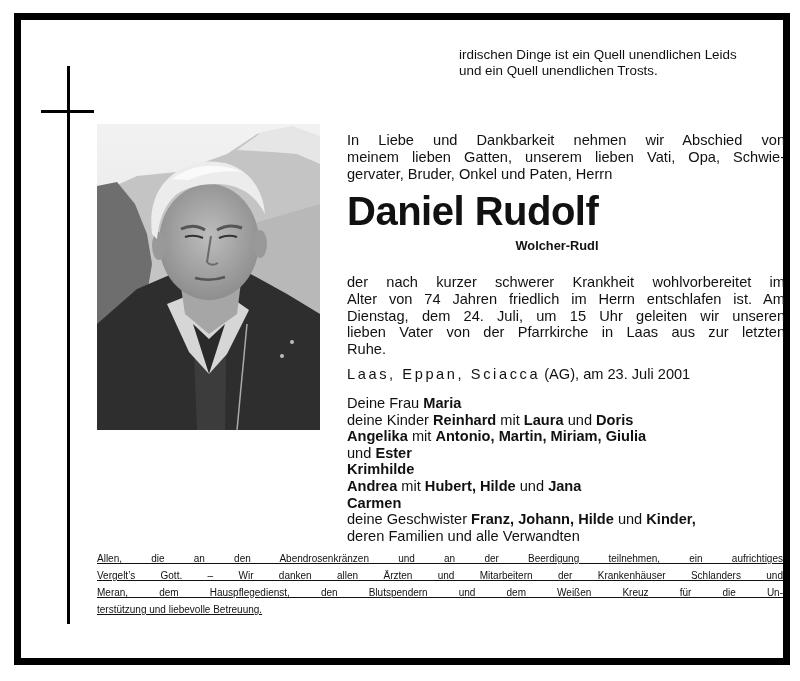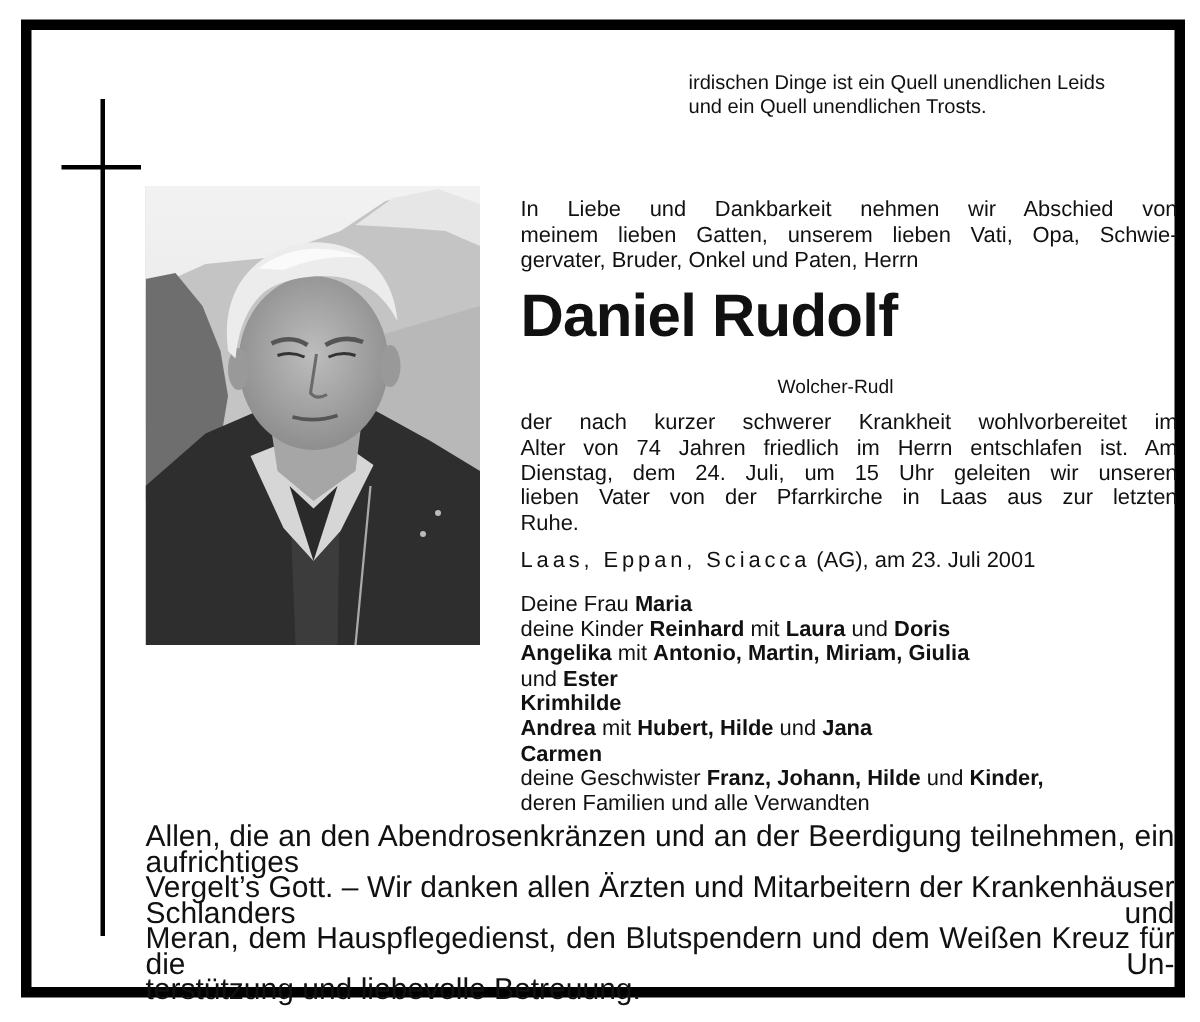--- a/index.html
+++ b/index.html
@@ -12,30 +12,30 @@
   .motto { position: absolute; left: 459px; top: 47px; width: 320px; font-size: 13.4px; line-height: 15.5px; }
   .photo { position: absolute; left: 97px; top: 124px; width: 223px; height: 306px; overflow: hidden; background: #d8d8d8; }
   .photo svg { display: block; }
   .col { position: absolute; left: 347px; width: 438px; font-size: 14.6px; }
   .intro { top: 118px; line-height: 17px; text-align: justify; margin-top: 14px; }
   .intro .l { display: block; text-align: justify; text-align-last: justify; }
   .intro .l.last { text-align-last: left; }
   .name { position: absolute; left: 347px; top: 187px; width: 420px; text-align: left;
           font-size: 40px; font-weight: bold; letter-spacing: -0.5px; line-height: 48px; }
   .nick { position: absolute; left: 347px; top: 238px; width: 420px; text-align: center;
-          font-size: 12.8px; font-weight: normal; line-height: 15px; margin-top: 12px; }
+          font-size: 12.8px; font-weight: bold; line-height: 15px; }
   .body { top: 274px; line-height: 16.8px; }
   .body .l { display: block; text-align: justify; text-align-last: justify; }
   .body .l.last { text-align-last: left; }
   .place { top: 366px; line-height: 17px; }
   .place .spaced { letter-spacing: 2.6px; }
   .family { top: 395px; line-height: 16.6px; }
   .family .row { display: block; white-space: nowrap; }
   .family b { font-weight: bold; }
-  .thanks { position: absolute; left: 97px; top: 550px; width: 686px; font-size: 20px; line-height: 17px; }
+  .thanks { position: absolute; left: 97px; top: 550px; width: 686px; font-size: 10px; line-height: 17px; text-decoration: underline; }
   .thanks .l { display: block; text-align: justify; text-align-last: justify; }
   .thanks .l.last { text-align-last: left; }
 </style>
 </head>
 <body>
 
 <div class="frame"></div>
 
 <div class="cross-v"></div>
 <div class="cross-h"></div>

